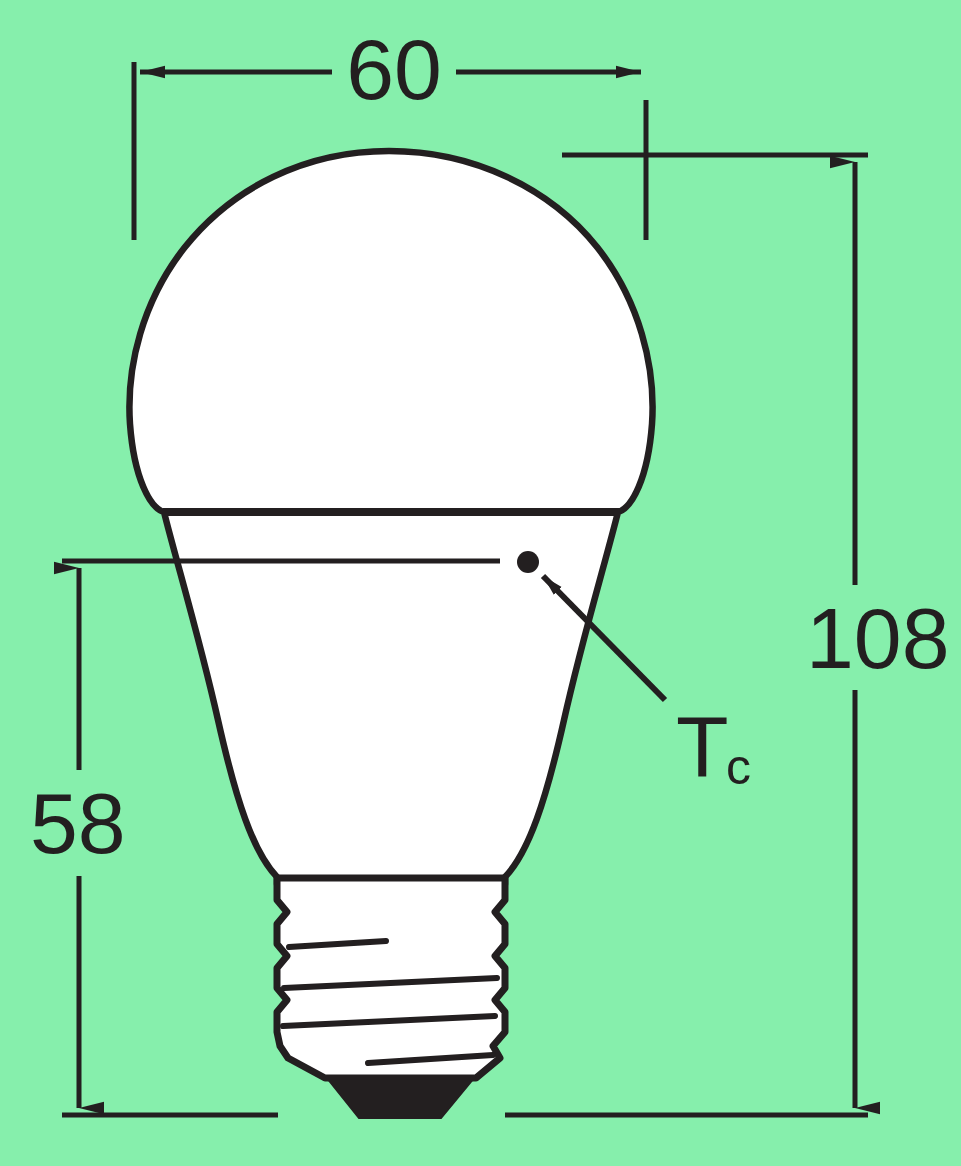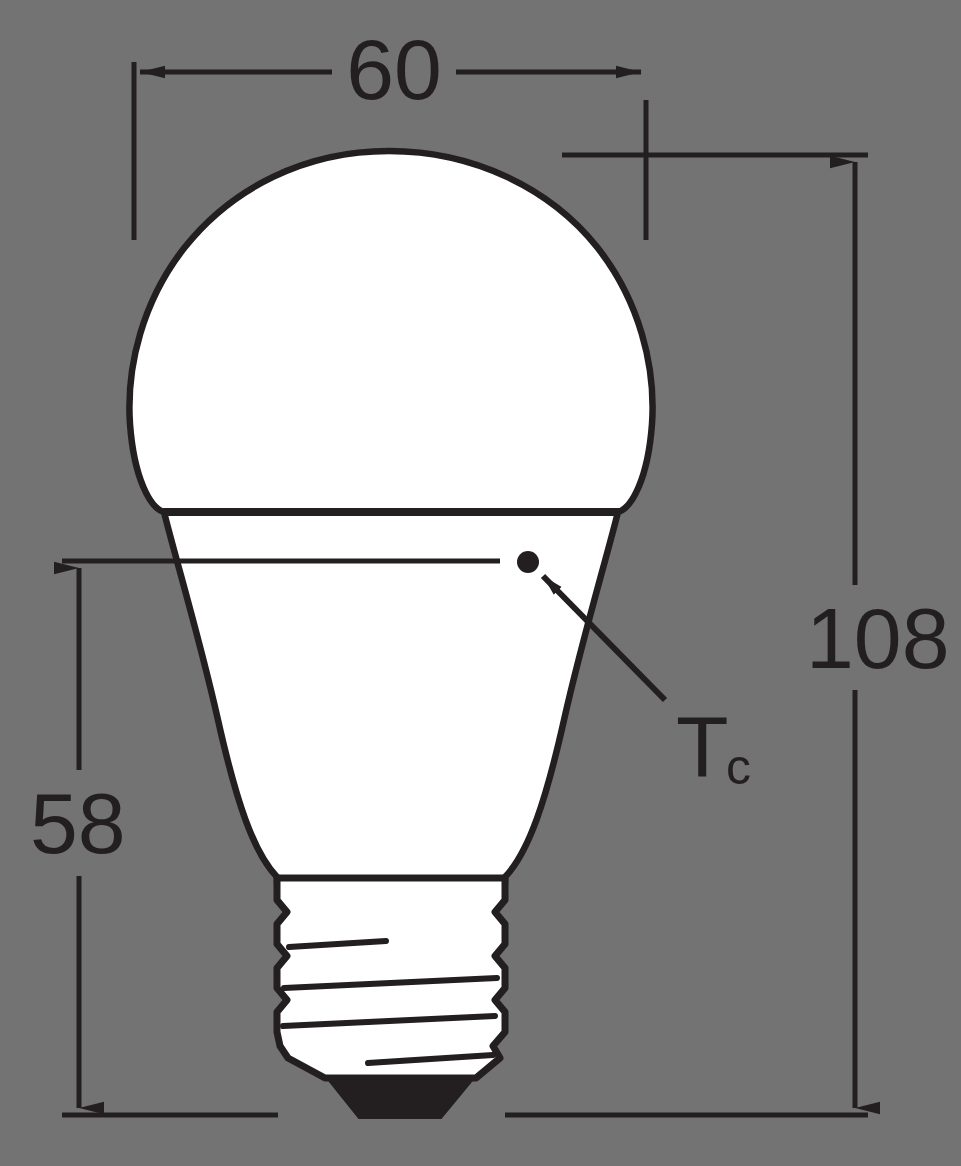--- a/index.html
+++ b/index.html
@@ -1,18 +1,18 @@
 <!DOCTYPE html>
 <html><head>
 <meta charset="utf-8">
 <style>
   html,body{margin:0;padding:0;background:#ffffff;}
   body{width:961px;height:1166px;overflow:hidden;
        font-family:"Liberation Sans", sans-serif;}
-  #stage{position:relative;width:961px;height:1166px;background:#737373;}
+  #stage{position:relative;width:961px;height:1166px;background:#86efac;}
   svg#drawing{position:absolute;left:0;top:0;width:961px;height:1166px;display:block;}
   .dimtext{font-family:"Liberation Sans", sans-serif;fill:#231f20;}
 </style>
 </head>
 <body>
 
 <div id="stage">
 
   <svg id="drawing" viewBox="0 0 961 1166">
 

